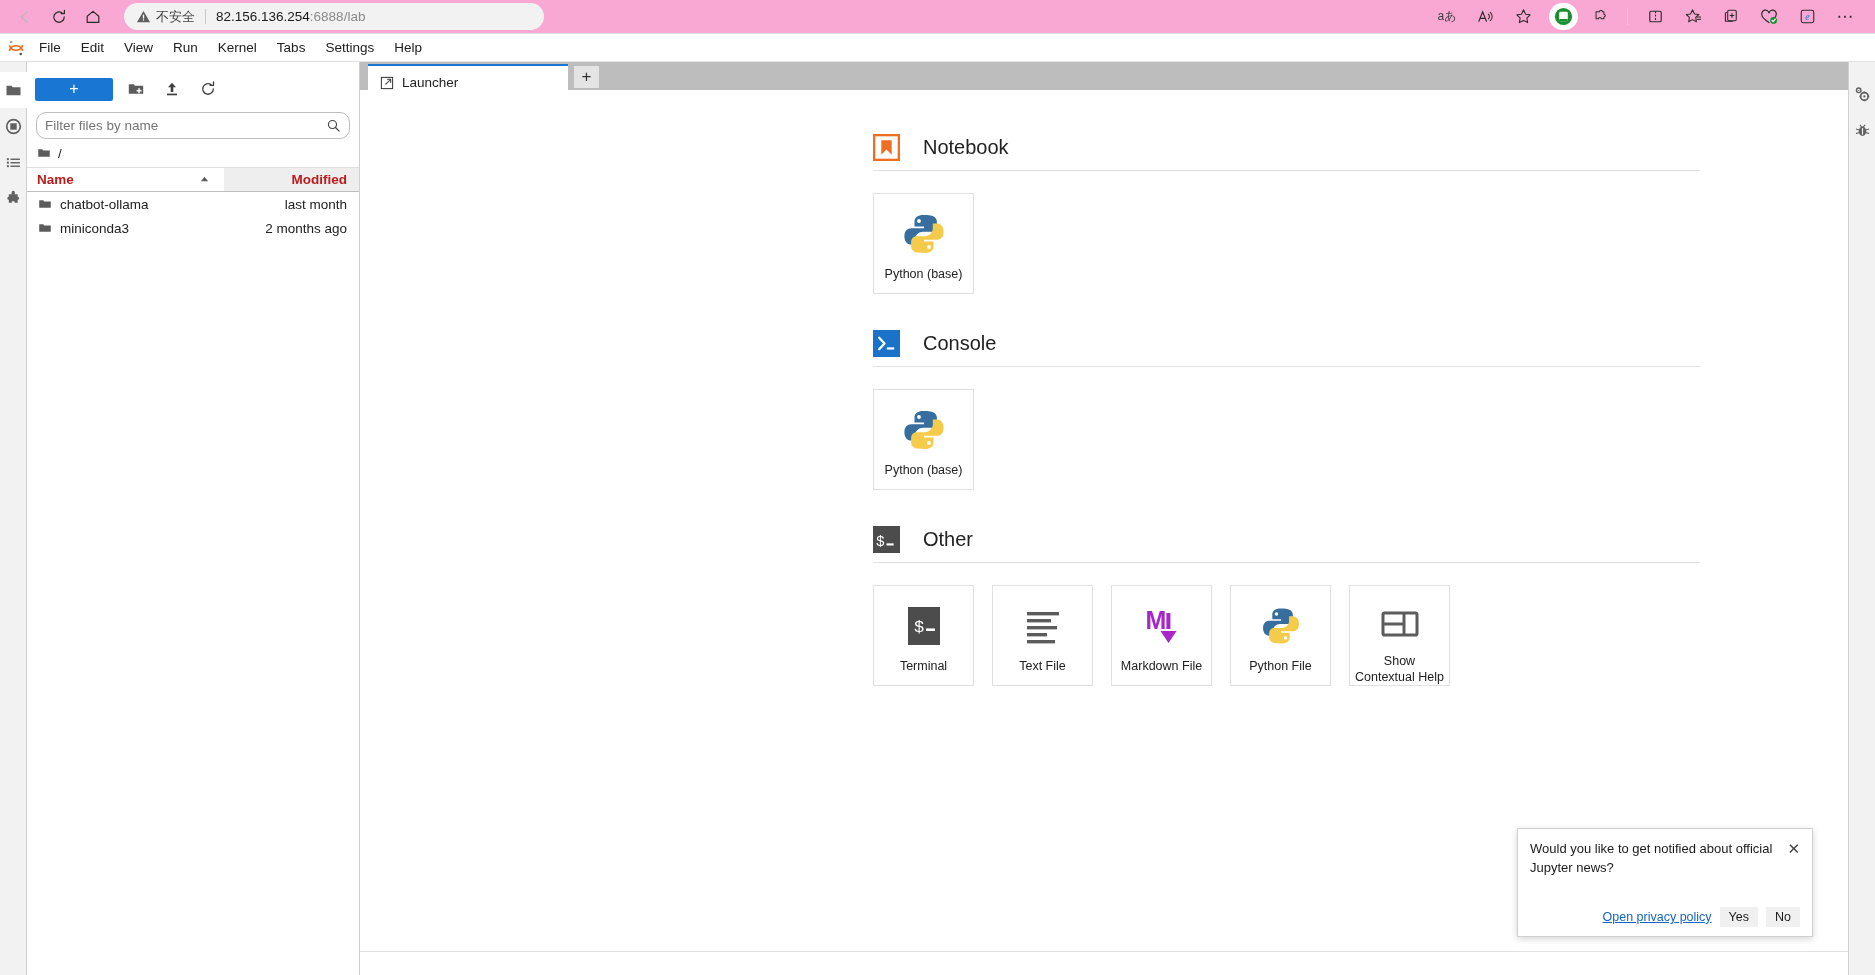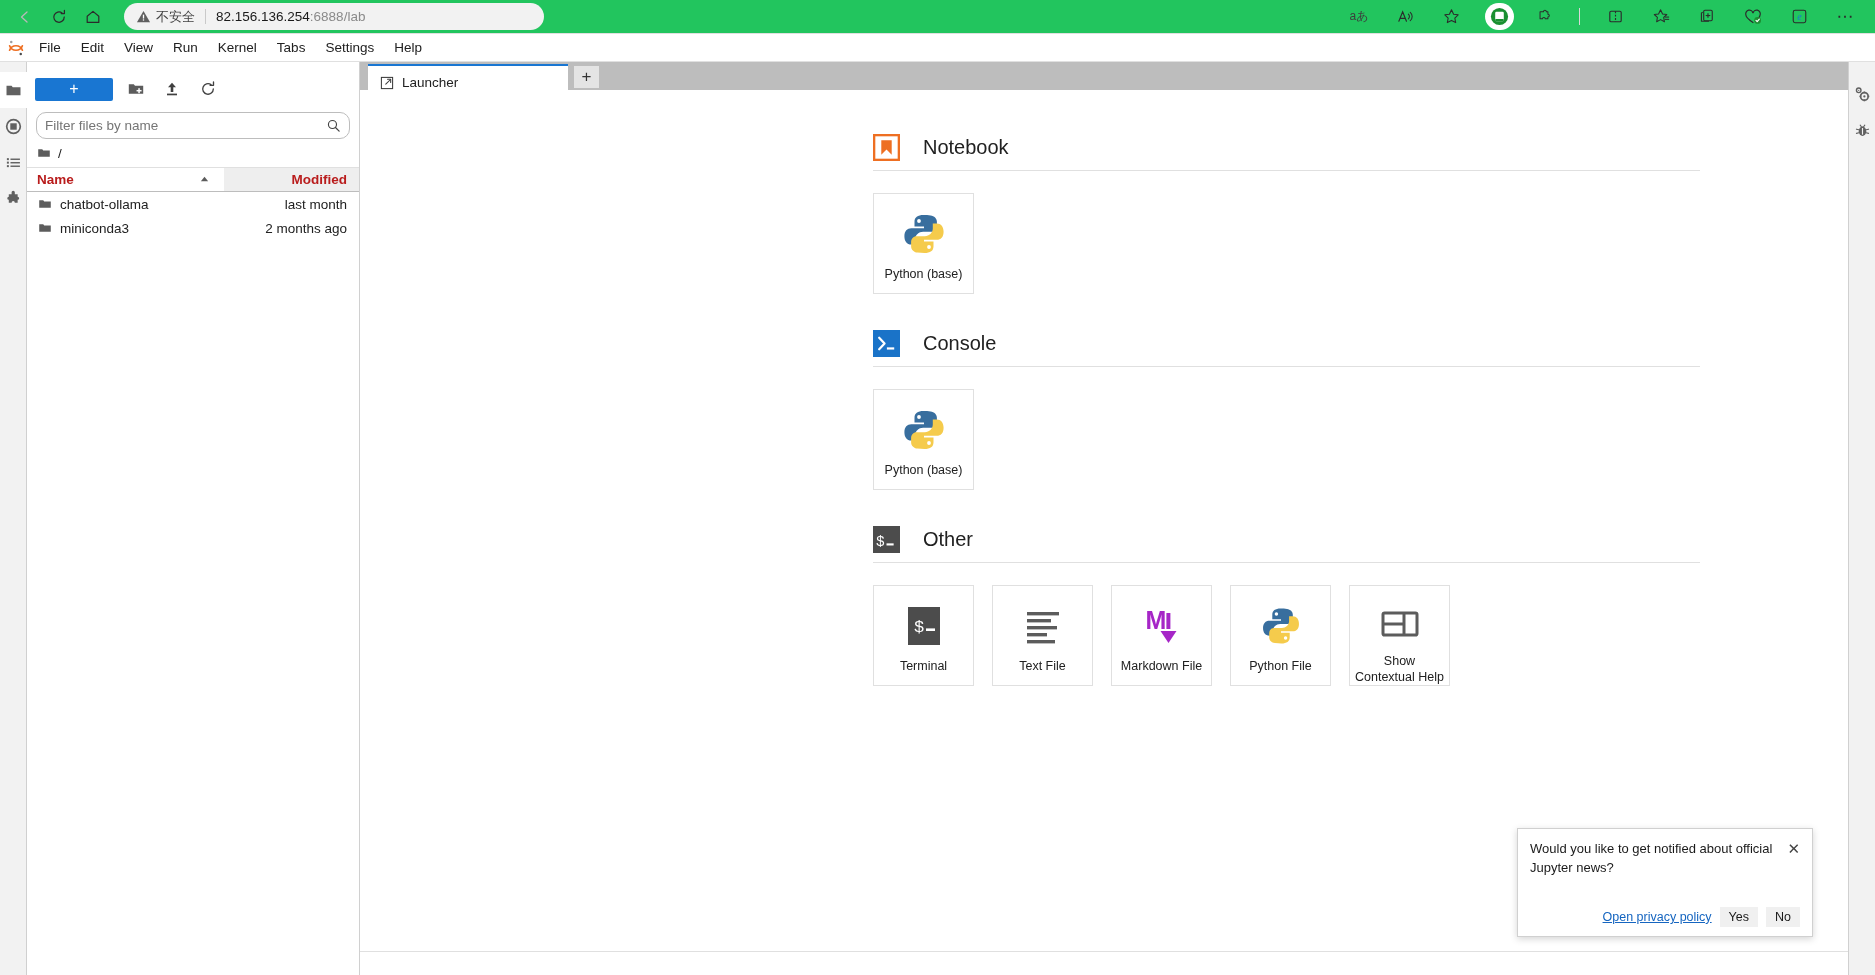--- a/index.html
+++ b/index.html
@@ -6,21 +6,21 @@
   html, body {
     width: 1875px; height: 975px;
     font-family: "Liberation Sans", sans-serif;
     background: #ffffff;
     overflow: hidden;
   }
 
   
   #browser-chrome {
     height: 33px;
-    background: #22c55e;
+    background: #f9a8d4;
     display: flex;
     align-items: center;
     padding: 0 14px 0 8px;
     position: relative;
     text-align: right;
   }
   .nav-btn {
     width: 34px; height: 28px;
     display: flex; align-items: center; justify-content: center;
     border-radius: 4px;
@@ -45,21 +45,21 @@
   .omni-sep {
     width: 1px; height: 15px; background: #c9c9c9; margin: 0 10px;
   }
   #url-text { font-size: 13.5px; color: #1a1a1a; white-space: nowrap; }
   #url-text .url-dim { color: #8a8a8a; }
 
   #chrome-right {
     margin-left: auto;
     display: flex;
     align-items: center;
-    gap: 14px;
+    gap: 6px;
   }
   .chrome-icon {
     width: 32px; height: 28px;
     display: flex; align-items: center; justify-content: center;
     border-radius: 4px;
   }
   .chrome-sep { width:1px; height:17px; background:#d8d8d8; margin:0 5px; }
   #profile-pill {
     background:#ffffff; border-radius:14px; height:27px;
     display:flex; align-items:center; padding:0 4px; margin-left:4px;

